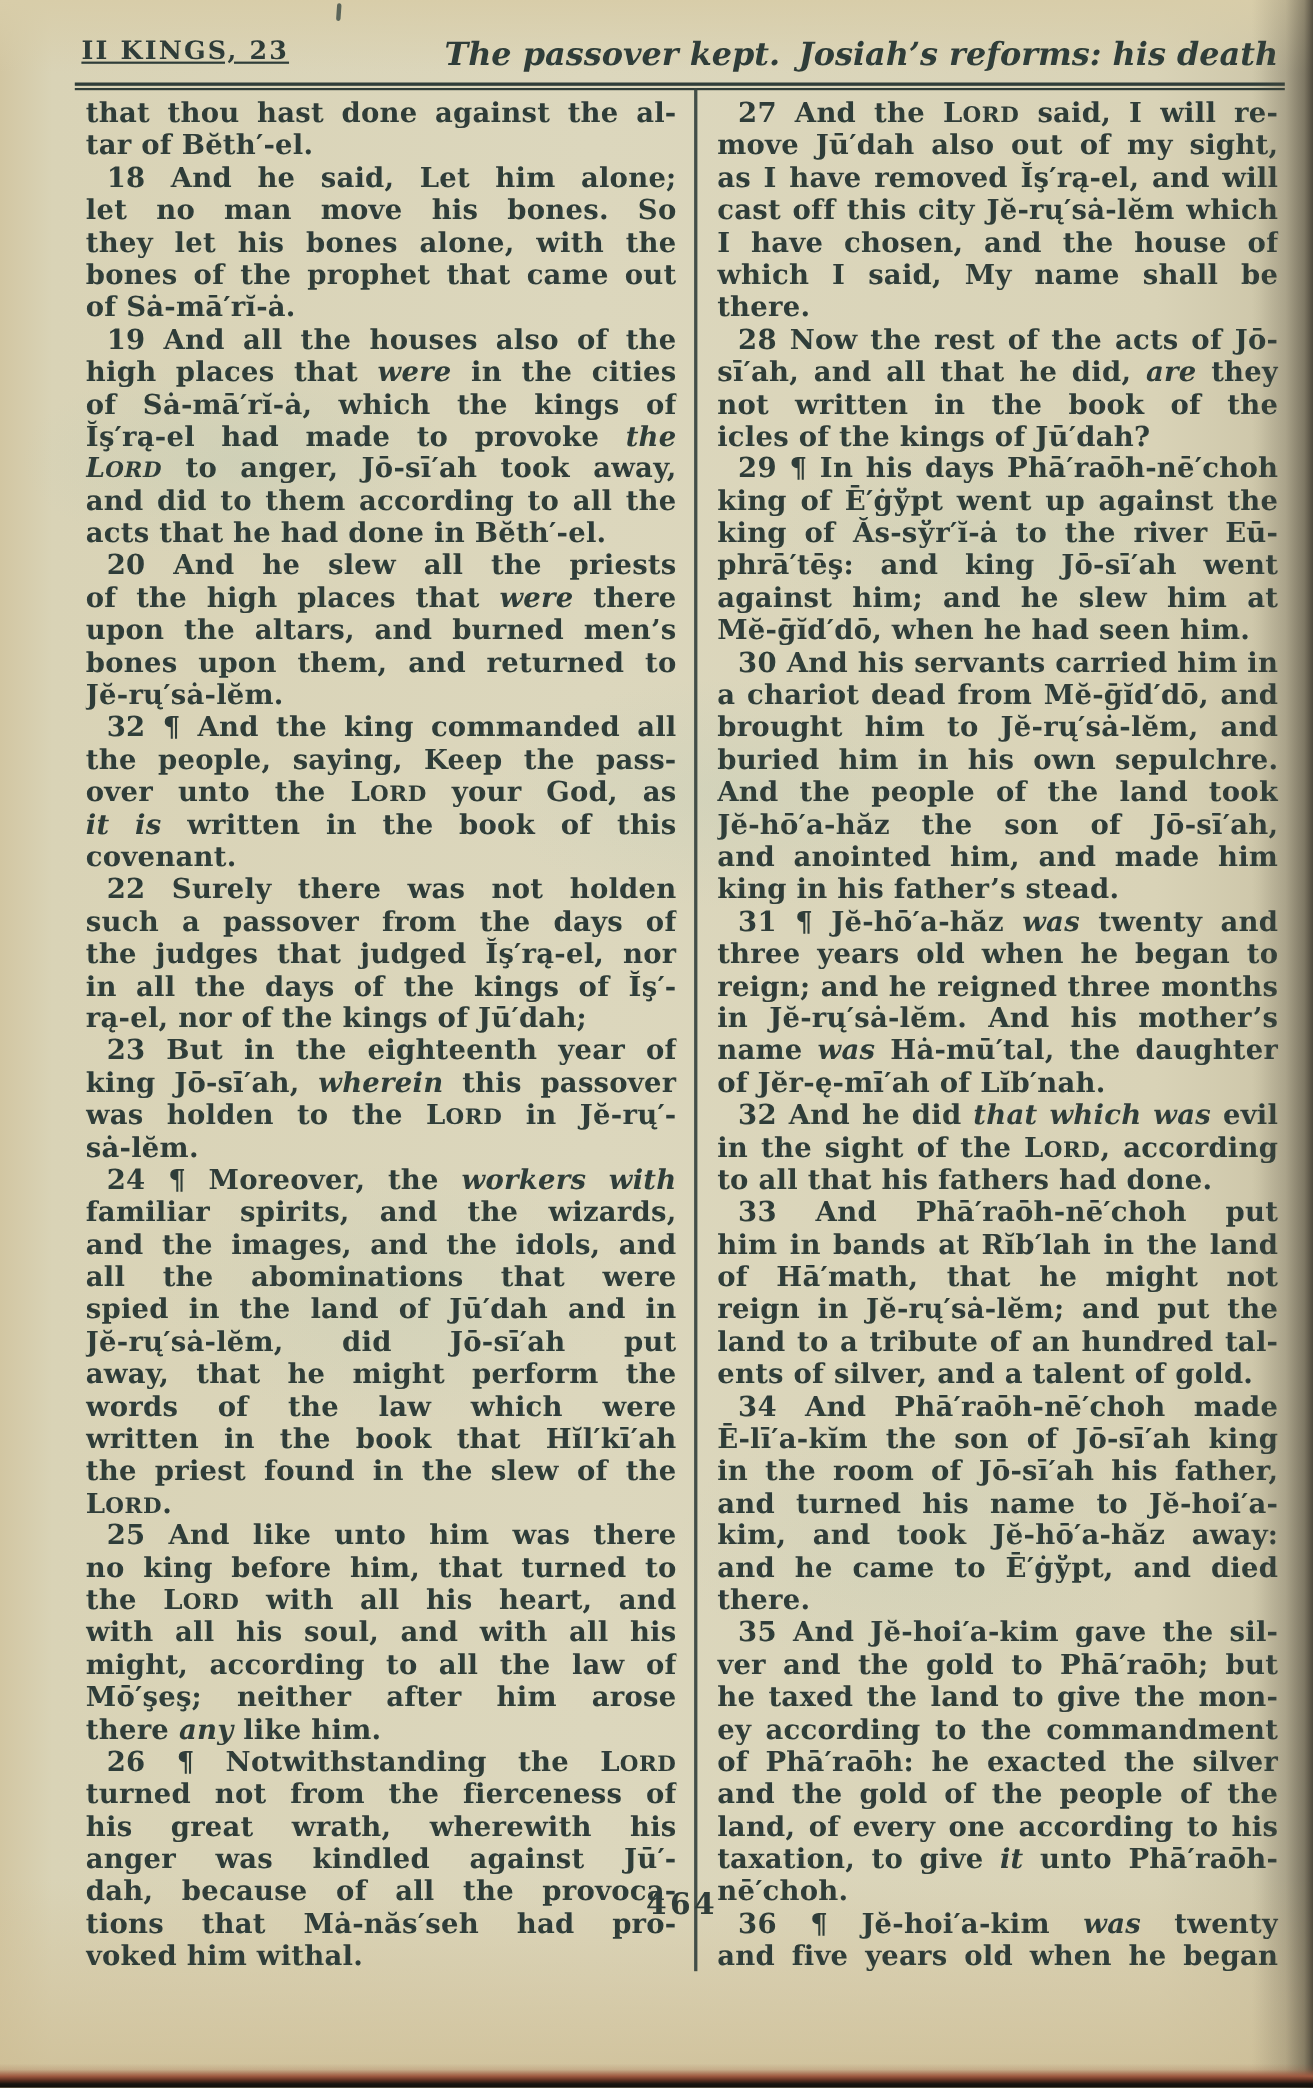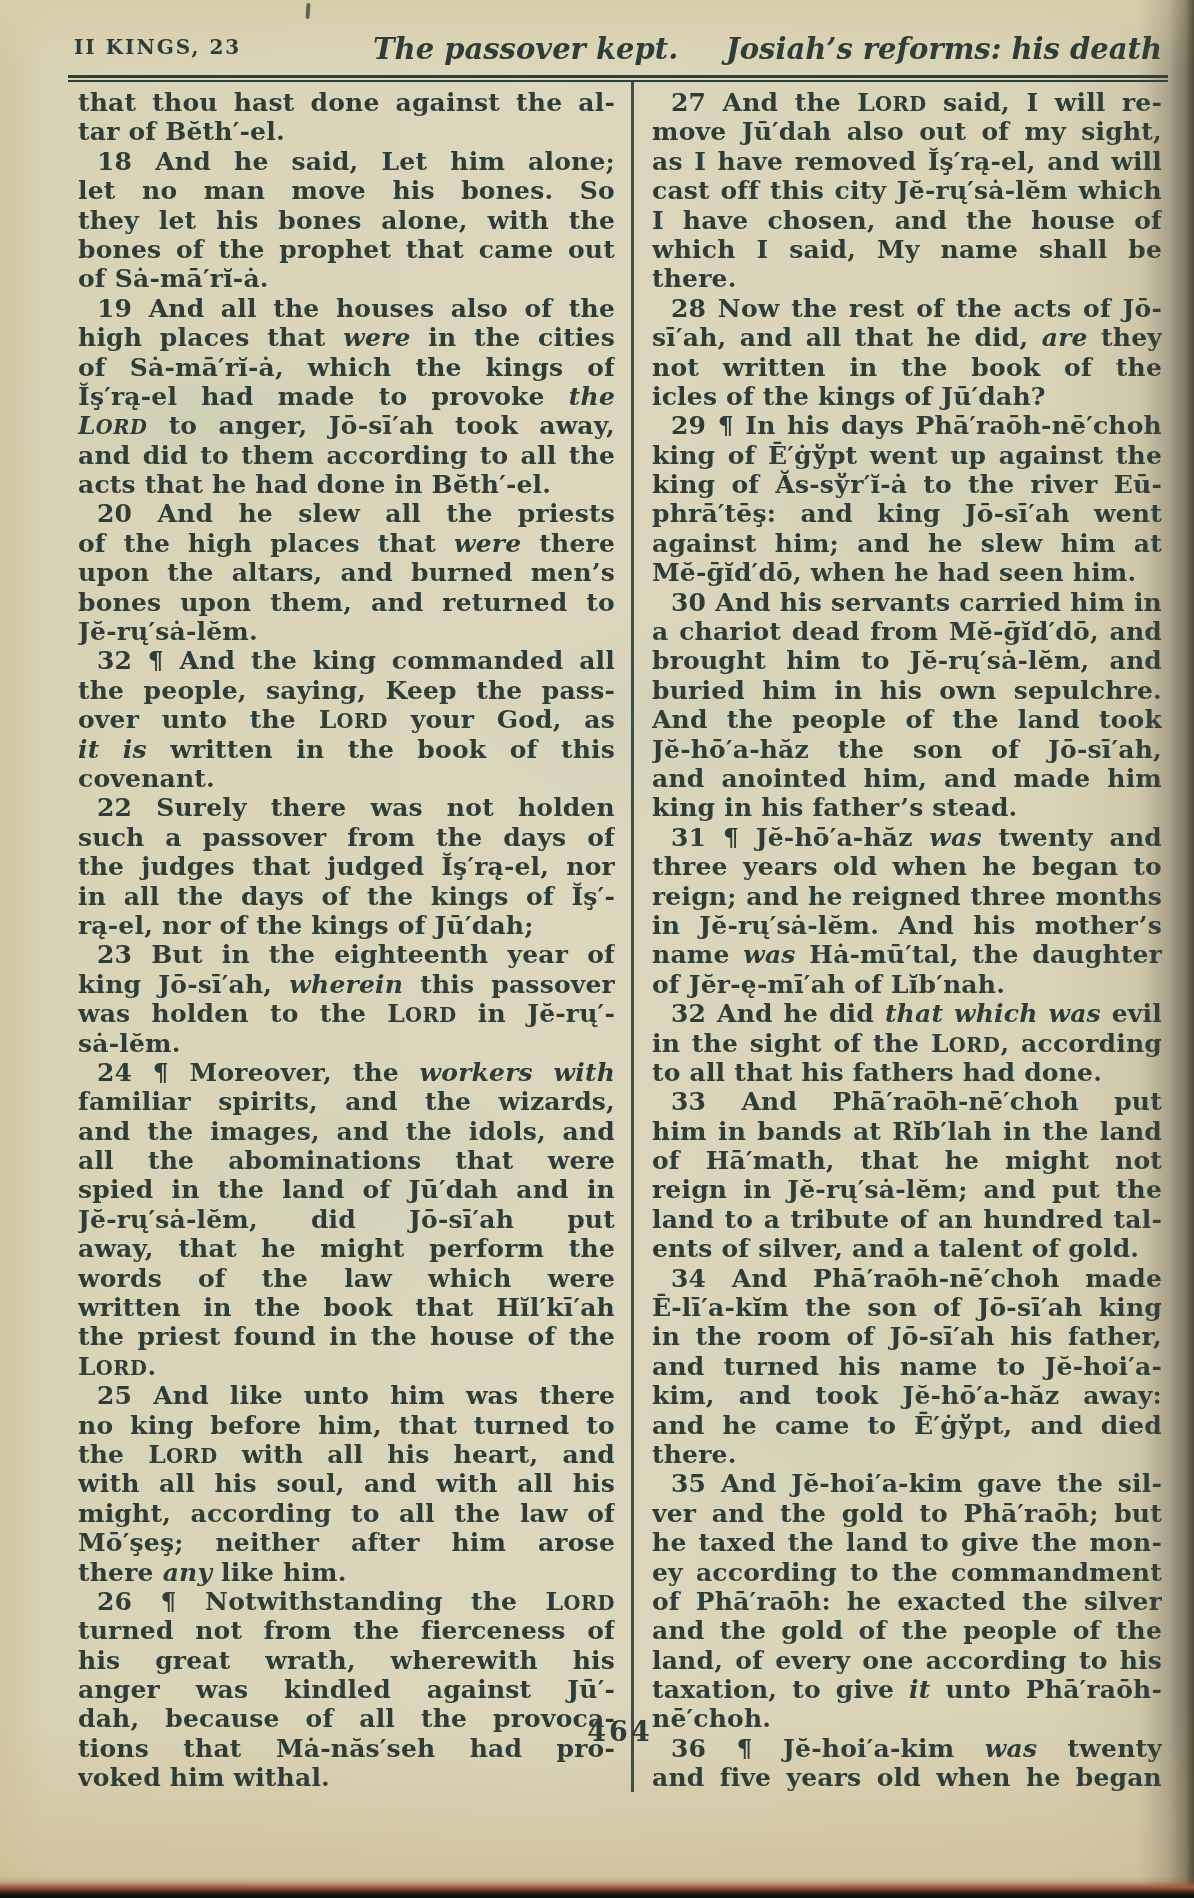--- a/index.html
+++ b/index.html
@@ -25,28 +25,28 @@
   }
   .edge-bottom{
     position:absolute;left:0;bottom:0;width:100%;height:22px;
     background:linear-gradient(180deg, rgba(0,0,0,0) 0%, rgba(150,85,60,.2) 25%, #9e5940 52%, #5f3122 68%, #1a1611 84%, #100e0b 100%);
   }
   .speck{
     position:absolute;left:306px;top:3px;width:4px;height:16px;border-radius:2px;
     background:#3c4b45;transform:rotate(4deg);opacity:.8;
   }
   .book-title{
-    position:absolute;left:74px;top:28px;font-size:20px;font-weight:bold;
-    letter-spacing:2px;line-height:38px;white-space:nowrap;
+    position:absolute;left:74px;top:28px;font-size:23px;font-weight:bold;
+    letter-spacing:2px;line-height:38px;white-space:nowrap;text-decoration:underline;
   }
   .running-head{
     position:absolute;top:31px;font-size:29px;font-weight:bold;font-style:italic;
     line-height:36px;white-space:nowrap;
   }
-  .rh-left{left:373px;}
+  .rh-left{left:404px;}
   .rh-right{right:32px;}
   .rule{
     position:absolute;left:68px;top:75px;width:1100px;height:7px;box-sizing:border-box;
     border-top:3px solid #2f3d39;border-bottom:2px solid #2f3d39;
   }
   .divider{
     position:absolute;left:631px;top:80px;width:3px;height:1712px;
     background:#35423e;opacity:.92;
   }
   .col{position:absolute;top:88px;font-size:25px;font-weight:bold;letter-spacing:.2px;}
@@ -119,21 +119,21 @@
       <div class="line vend">sȧ-lĕm.</div>
       <div class="line vstart">24 ¶ Moreover, the <em>workers with</em></div>
       <div class="line">familiar spirits, and the wizards,</div>
       <div class="line">and the images, and the idols, and</div>
       <div class="line">all the abominations that were</div>
       <div class="line">spied in the land of Jū′dah and in</div>
       <div class="line">Jĕ-rų′sȧ-lĕm, did Jō-sī′ah put</div>
       <div class="line">away, that he might perform the</div>
       <div class="line">words of the law which were</div>
       <div class="line">written in the book that Hĭl′kī′ah</div>
-      <div class="line">the priest found in the house of the</div>
+      <div class="line">the priest found in the slew of the</div>
       <div class="line vend"><span class="sc">L<span class="scr">ORD</span></span>.</div>
       <div class="line vstart">25 And like unto him was there</div>
       <div class="line">no king before him, that turned to</div>
       <div class="line">the <span class="sc">L<span class="scr">ORD</span></span> with all his heart, and</div>
       <div class="line">with all his soul, and with all his</div>
       <div class="line">might, according to all the law of</div>
       <div class="line">Mō′şeş; neither after him arose</div>
       <div class="line vend">there <em>any</em> like him.</div>
       <div class="line vstart">26 ¶ Notwithstanding the <span class="sc">L<span class="scr">ORD</span></span></div>
       <div class="line">turned not from the fierceness of</div>

